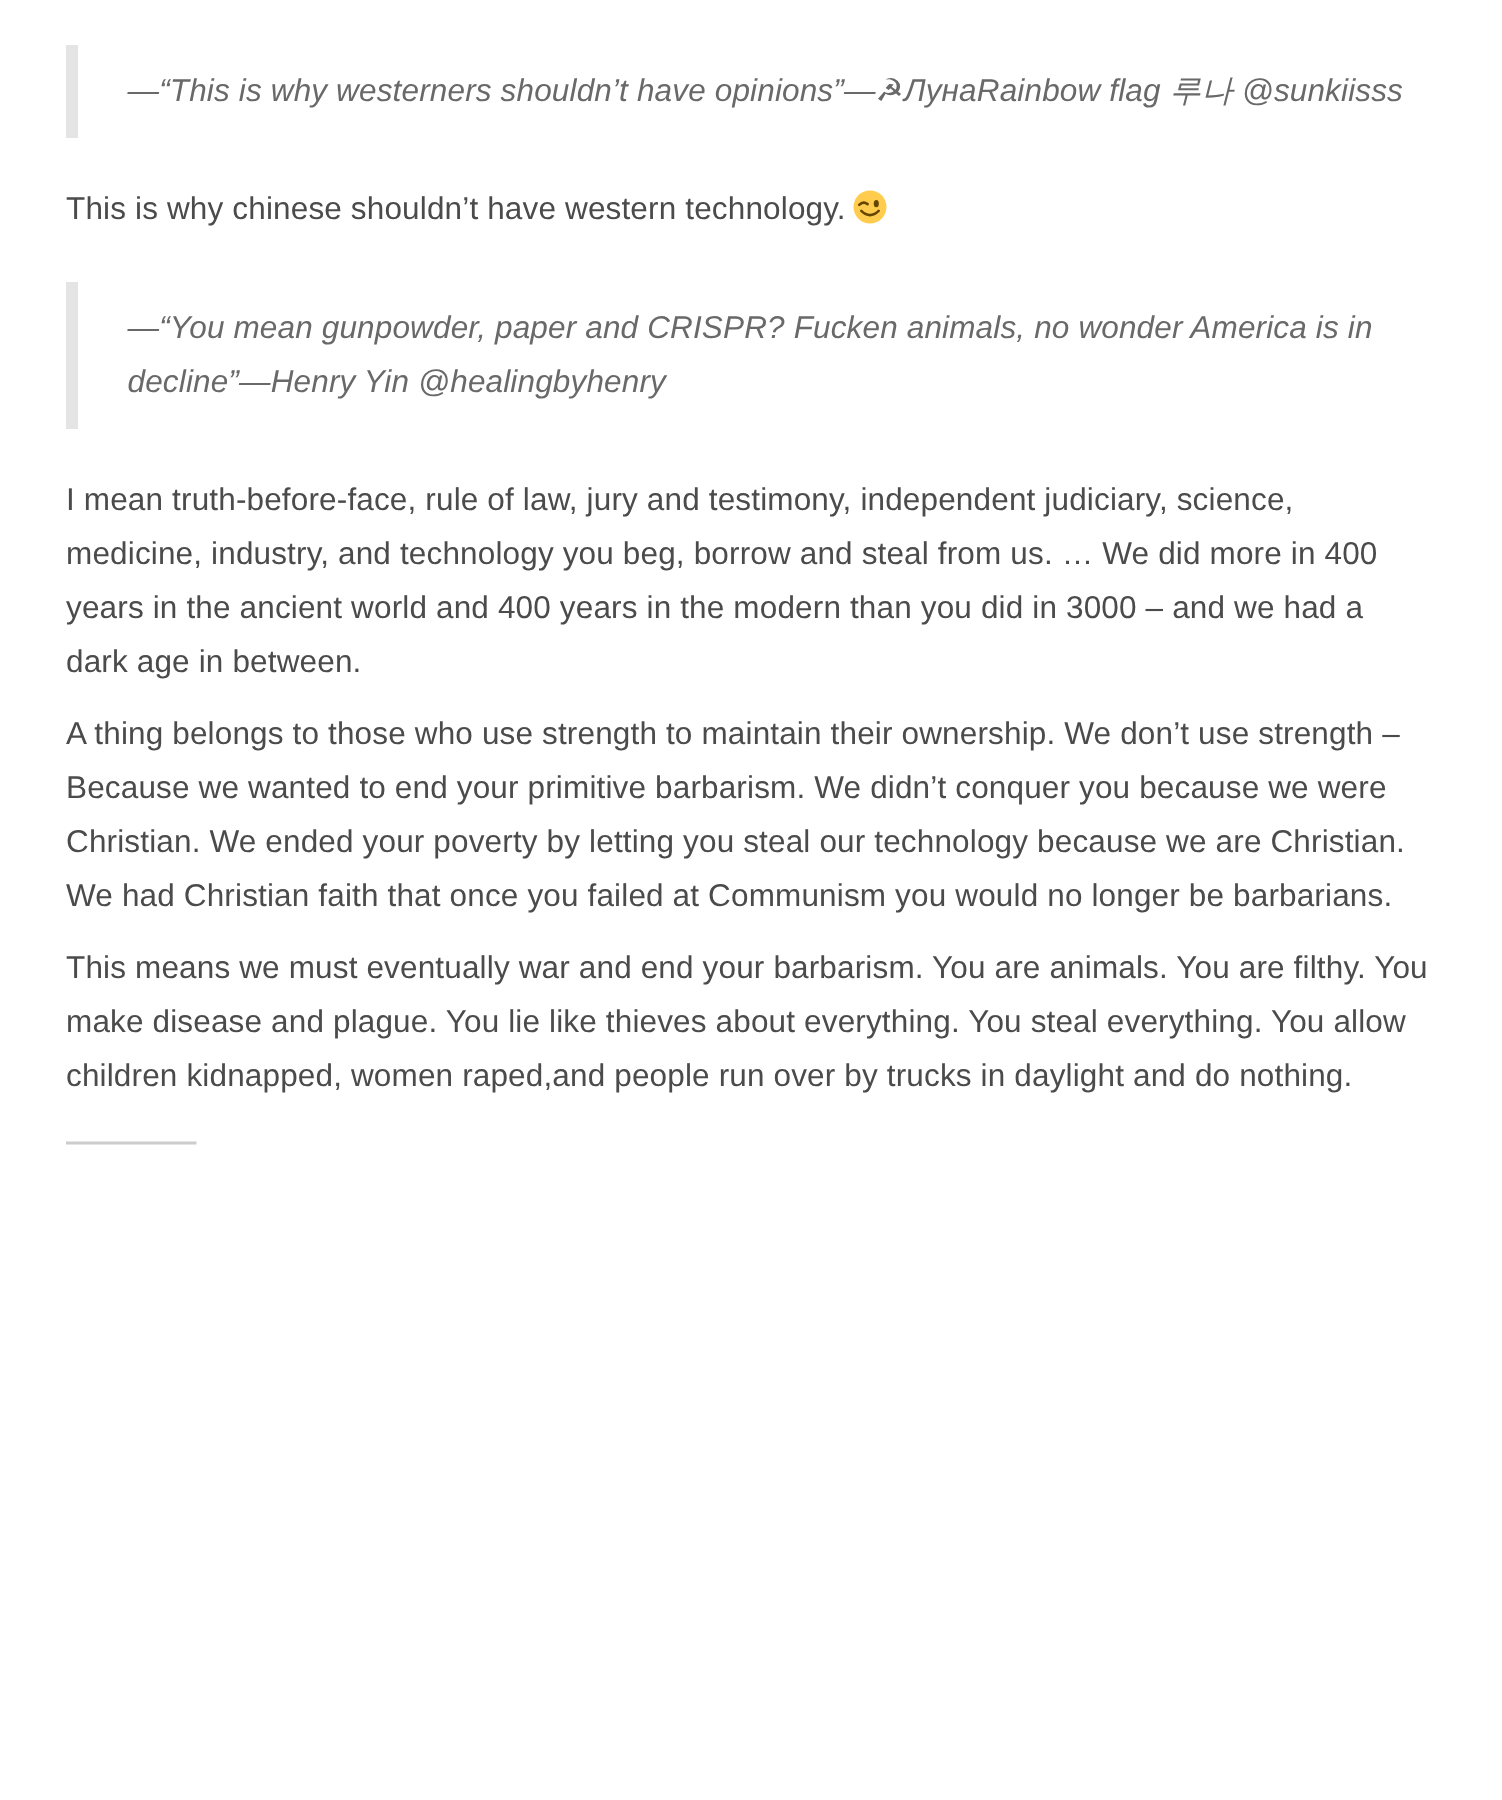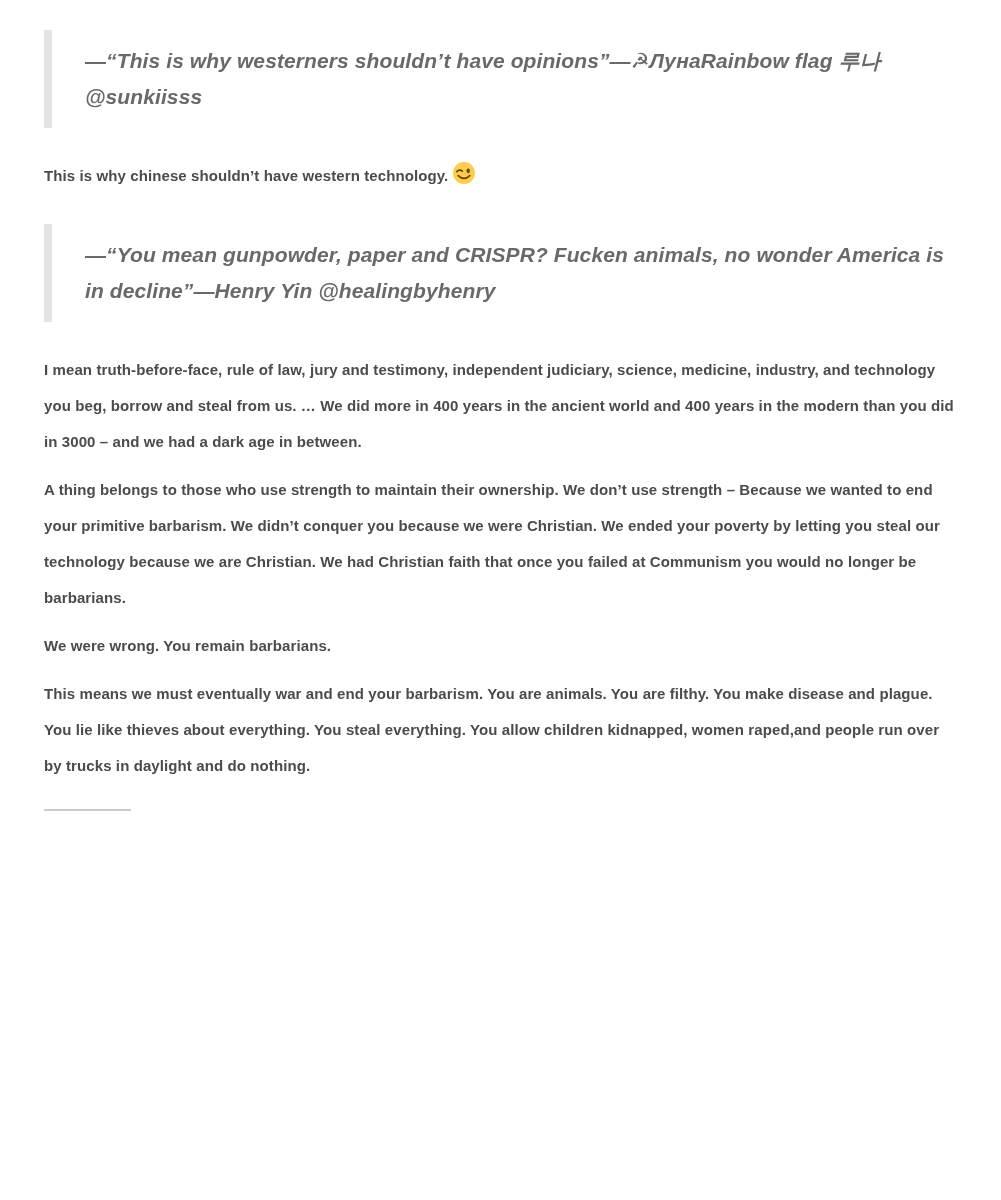--- a/index.html
+++ b/index.html
@@ -8,24 +8,23 @@
     width: 1001px;
     height: 1200px;
     overflow: hidden;
   }
   body {
     font-family: "Liberation Sans", "DejaVu Sans", sans-serif;
   }
   .article {
     width: 1001px;
     padding: 0 46px 0 44px;
-    font-weight: bold;
   }
   .para {
-    font-size: 15px;
+    font-size: 21px;
     line-height: 36px;
     color: #4b4b4b;
     margin: 12px 0;
     letter-spacing: 0.1px;
   }
   blockquote.quote {
     border-left: 8px solid #e4e4e4;
     padding: 13px 0 13px 33px;
     margin: 30px 0;
   }
@@ -72,19 +71,18 @@
   <blockquote class="quote">
     <p class="quote-text">—“You mean gunpowder, paper and CRISPR? Fucken animals, no wonder America is in decline”—Henry Yin @healingbyhenry</p>
   </blockquote>
 
   <p class="para">I mean truth-before-face, rule of law, jury and testimony, independent judiciary, science, medicine, industry, and technology you beg, borrow and steal from us. … We did more in 400 years in the ancient world and 400 years in the modern than you did in 3000 – and we had a dark age in between.</p>
 
 
 
   <p class="para">A thing belongs to those who use strength to maintain their ownership. We don’t use strength – Because we wanted to end your primitive barbarism. We didn’t conquer you because we were Christian. We ended your poverty by letting you steal our technology because we are Christian. We had Christian faith that once you failed at Communism you would no longer be barbarians.</p>
 
-  <p class="para">We were wrong. You remain barbarians.</p>
 
   <p class="para">This means we must eventually war and end your barbarism. You are animals. You are filthy. You make disease and plague. You lie like thieves about everything. You steal everything. You allow children kidnapped, women raped,and people run over by trucks in daylight and do nothing.</p>
 
   <div class="cutoff-divider"></div>
 
 </div>
 
 </body></html>

